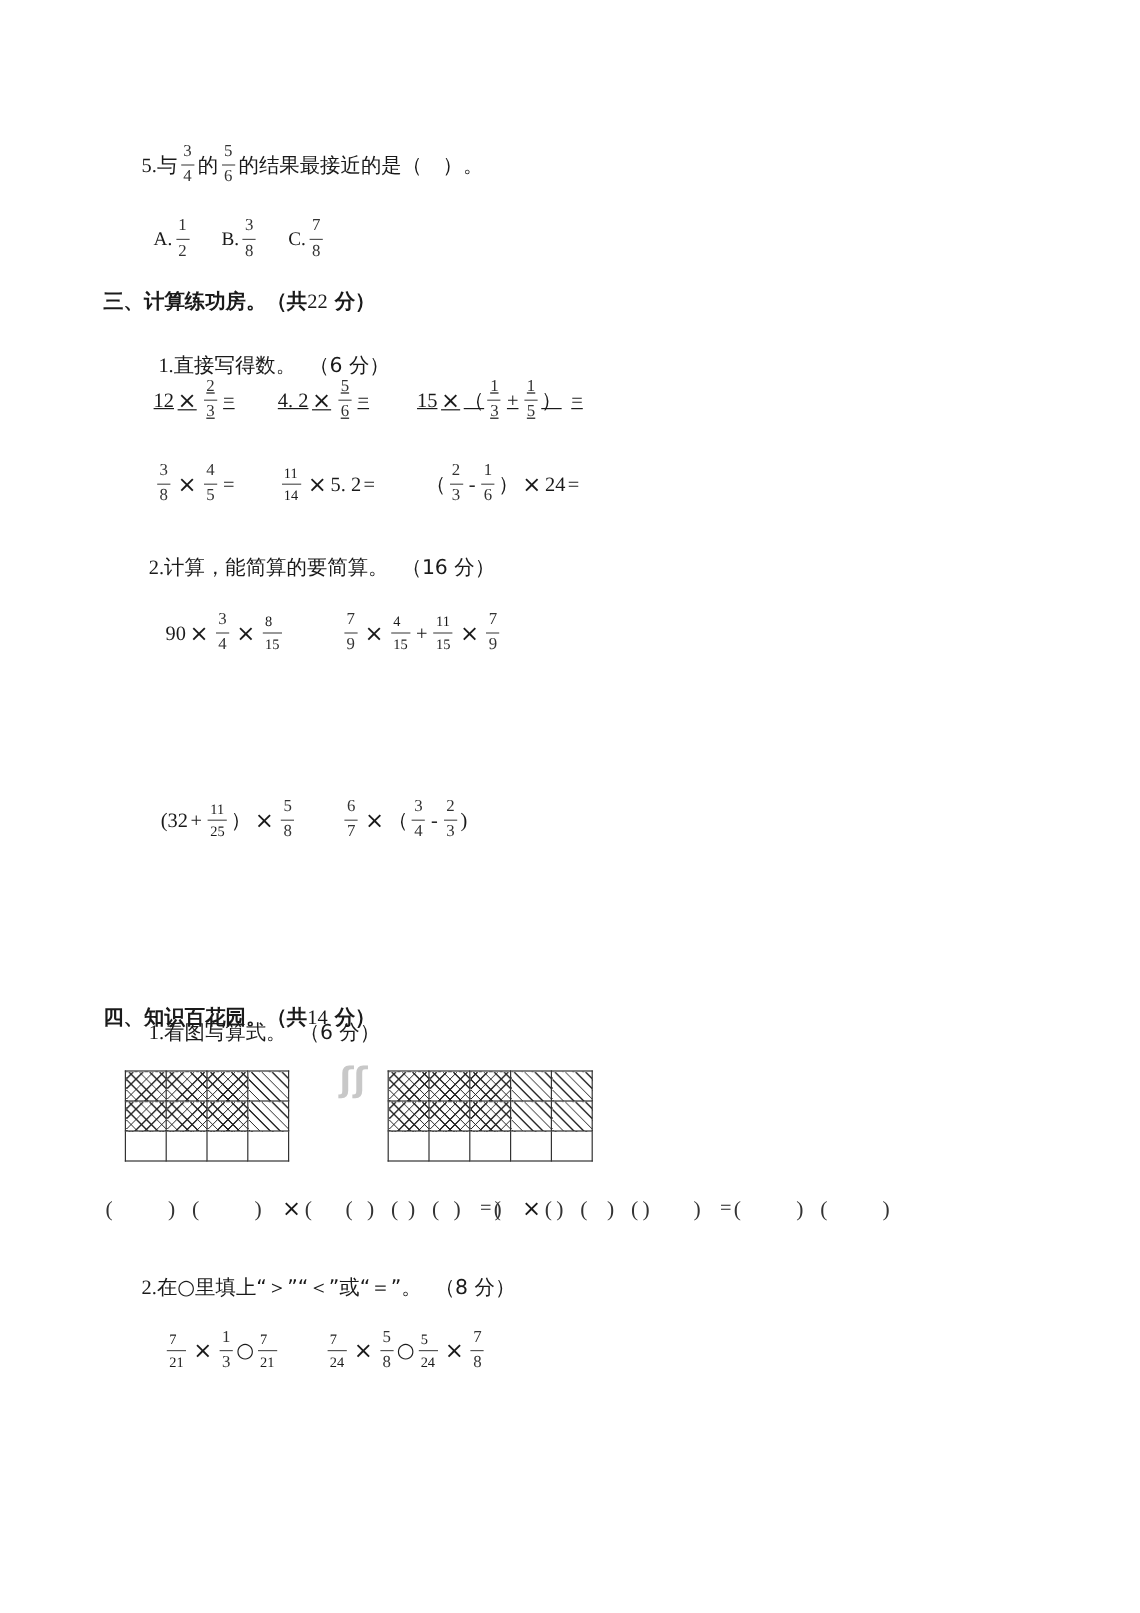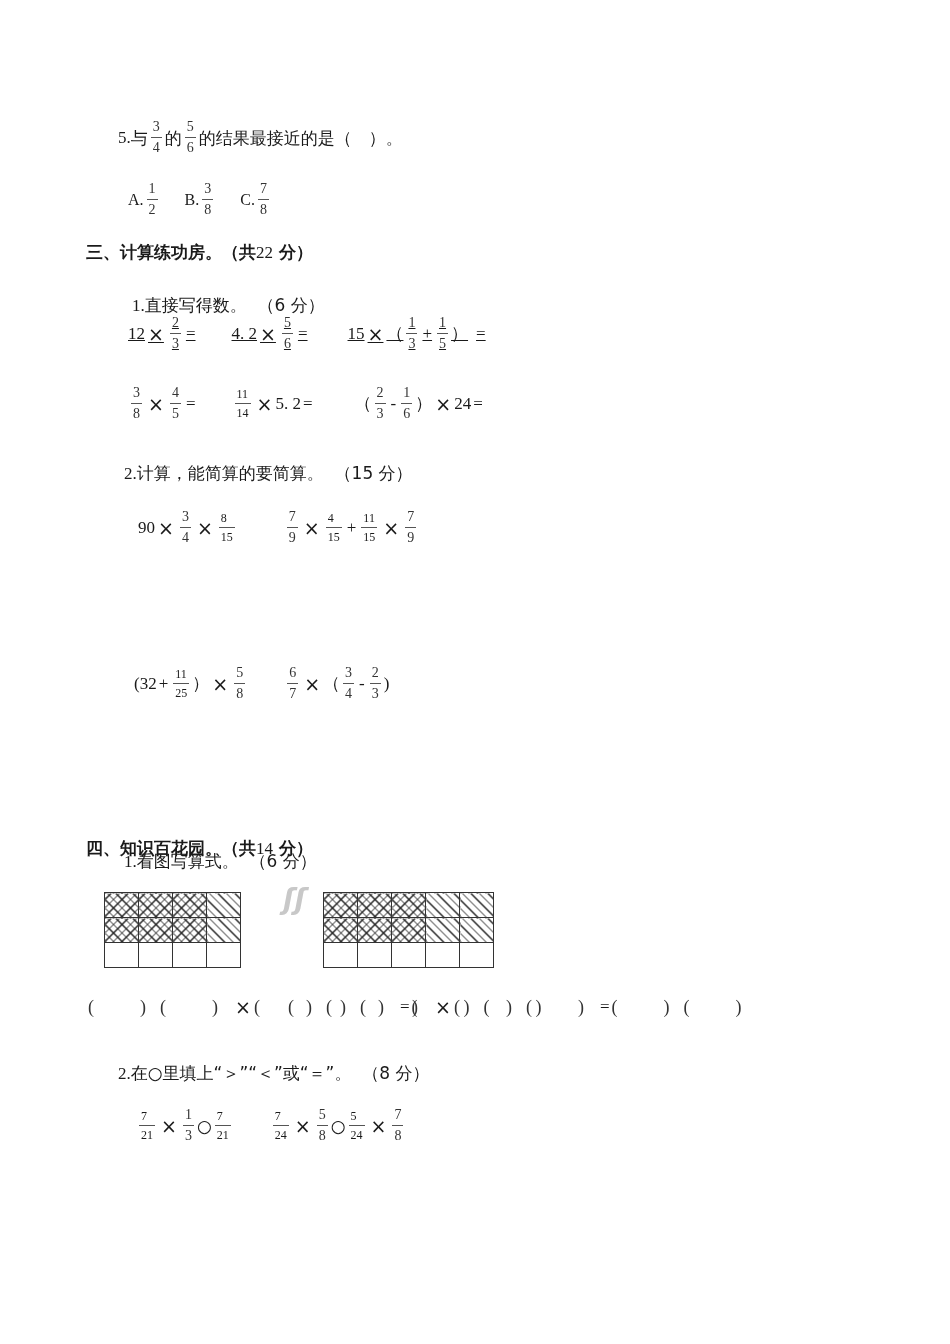--- a/index.html
+++ b/index.html
@@ -40,21 +40,21 @@
     background-image: repeating-linear-gradient(45deg, #222 0 1px, transparent 1px 6px);
   }
   .blank-frac {
     display: inline-flex; flex-direction: column; align-items: center;
     font-family: "Liberation Serif", serif; font-size: 18px; color: #333;
   }
   .blank-frac .bar { width: 44px; height: 1.5px; background: #444; margin: 1px 0; }
   .blank-frac span.p { letter-spacing: 14px; line-height: 1; }
   .watermark {
     position: absolute; left: 283px; top: 883px; width: 40px; height: 30px;
-    color: #c8c8c8; font-size: 28px; font-weight: bold; font-style: italic;
+    color: #c8c8c8; font-size: 28px; font-weight: bold; 
   }
 </style>
 </head>
 <body>
 
 <div class="abs expr q-text" style="left:118px; top:120px;">
   <span class="num-s">5.</span>
   <span>与</span>
   <span class="frac small">
       <span class="n">3</span>
@@ -173,21 +173,21 @@
       <span class="bar"></span>
       <span class="d">6</span>
     </span>
   <span>）</span>
   <span class="times">×</span>
     <span class="serif">24</span>
   <span class="op">=</span>
 </div>
 
 <div class="abs q-text" style="left:124px; top:461px;">
-  <span class="num-s">2.</span><span>计算，能简算的要简算。</span>&nbsp;&nbsp;<span>（15 分）</span>
+  <span class="num-s">2.</span><span>计算，能简算的要简算。</span>&nbsp;&nbsp;<span>（16 分）</span>
 </div>
 
 <div class="abs expr" style="left:128px; top:510px;margin-left:10px;">
   <span class="serif">90</span>
     <span class="times">×</span>
   <span class="frac small">
       <span class="n">3</span>
       <span class="bar"></span>
       <span class="d">4</span>
     </span>

